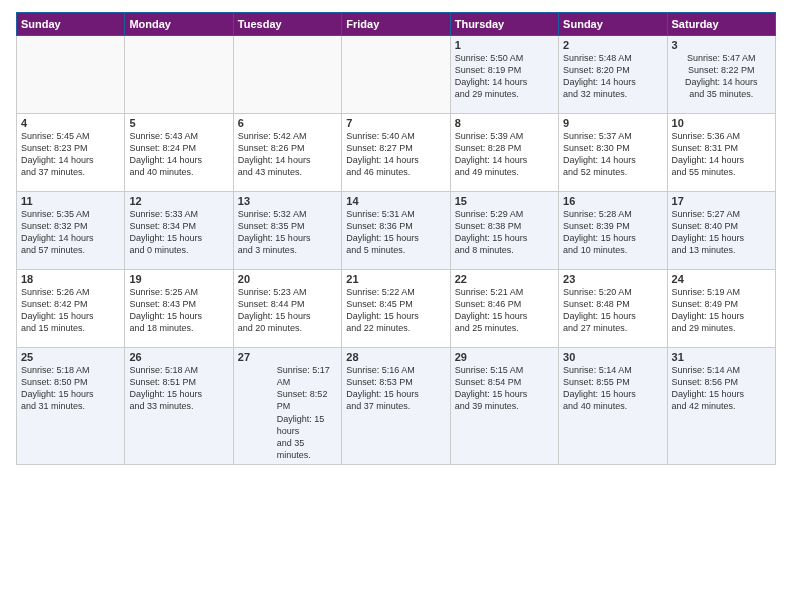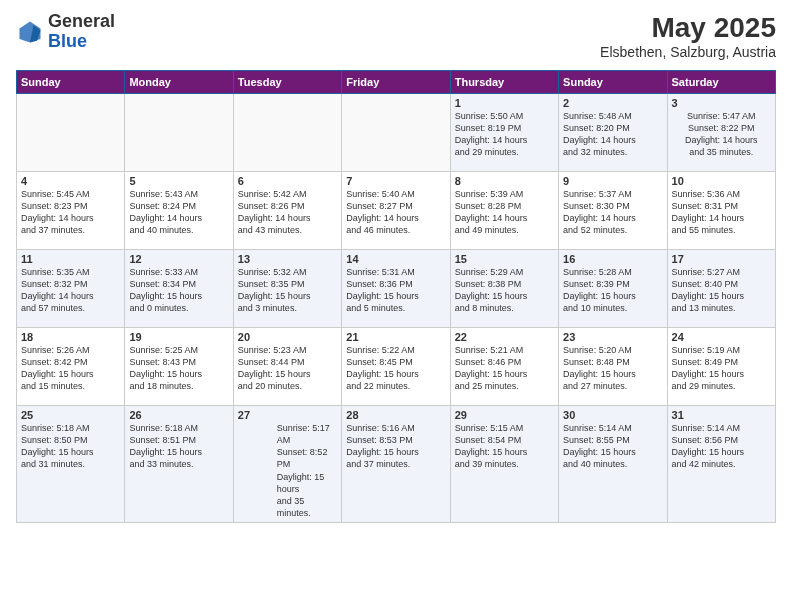--- a/index.html
+++ b/index.html
@@ -85,36 +85,20 @@
     .day-info {
       font-size: 9px;
       line-height: 1.35;
       color: #333;
     }
   </style>
 </head>
 <body>
 
 <div class="container">
-  <div class="header">
-    <div class="logo">
-      <svg class="logo-icon" viewBox="0 0 32 32">
-        <polygon points="16,4 28,12 28,24 16,28 4,24 4,12" fill="#2a6fbb" opacity="0.85"></polygon>
-        <polygon points="20,8 28,14 24,26 16,28" fill="#1a5fa0"></polygon>
-      </svg>
-      <div class="logo-text">
-        <span class="logo-general">General</span><br>
-        <span class="logo-blue">Blue</span>
-      </div>
-    </div>
-    <div class="title-block">
-      <div class="month-year">May 2025</div>
-      <div class="location">Elsbethen, Salzburg, Austria</div>
-    </div>
-  </div>
 
   <table>
     <thead>
       <tr>
       <th>Sunday</th>
           <th>Monday</th>
           <th>Tuesday</th>
           <th>Friday</th>
           <th>Thursday</th>
           <th>Sunday</th>

